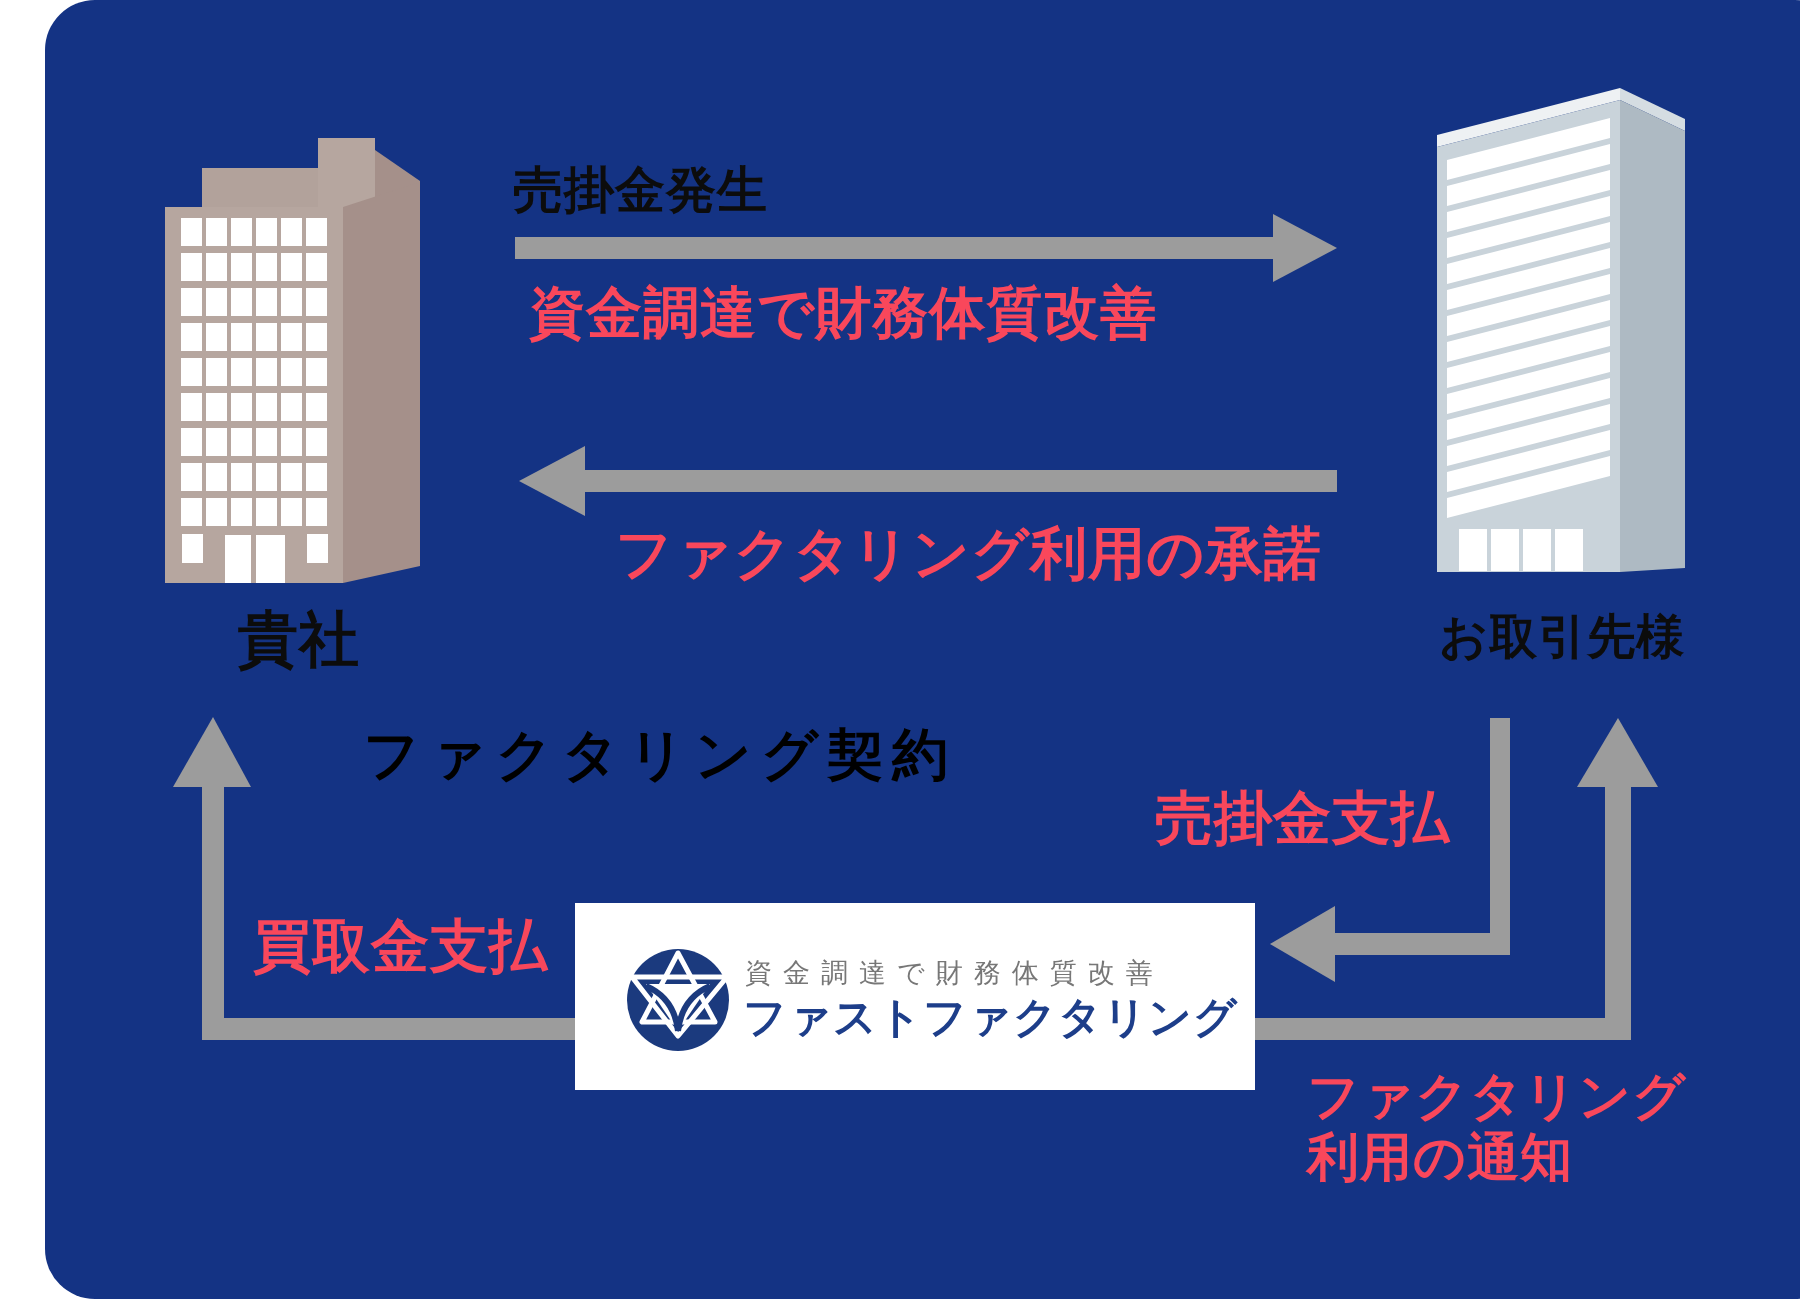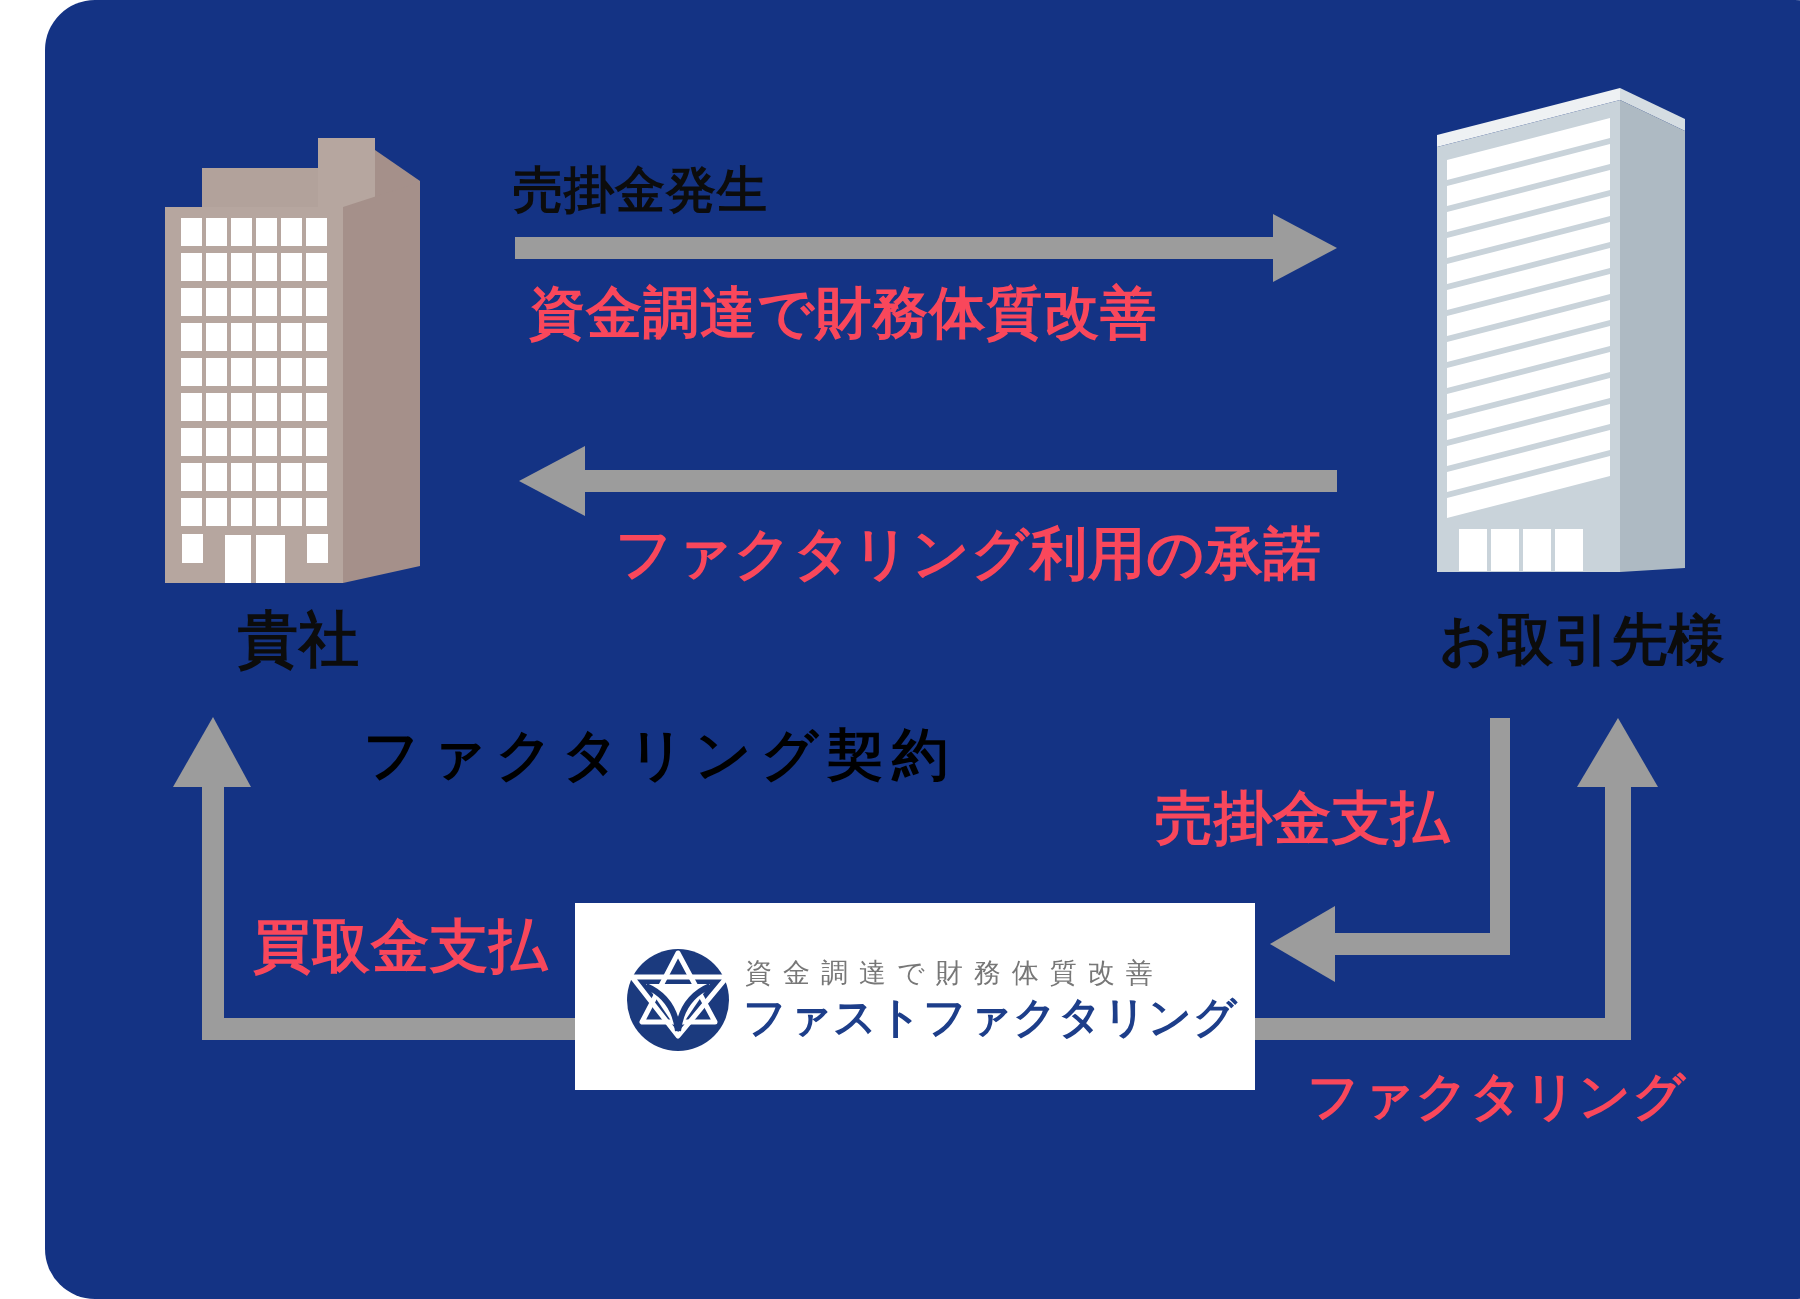--- a/index.html
+++ b/index.html
@@ -18,21 +18,21 @@
     font-weight:800;letter-spacing:1px;
   }
   .black{color:#0c0c0c;font-weight:900;}
   .red{color:#f9475b;}
   .white{color:#000000;text-align:right;}
   .lbl-sales-occur{left:468px;top:164px;font-size:50px;}
   .lbl-notice-top{left:484px;top:284px;font-size:56px;}
   .lbl-consent{left:570px;top:524px;font-size:57px;}
   .lbl-contract{left:318px;top:726px;font-size:56px;letter-spacing:9px;}
   .lbl-your-company{left:193px;top:608px;font-size:60px;}
-  .lbl-client{left:1394px;top:611px;font-size:56px;}
+  .lbl-client{left:1394px;top:611px;font-size:48px;}
   .lbl-receivable-pay{left:1110px;top:788px;font-size:58px;}
   .lbl-purchase-pay{left:208px;top:916px;font-size:58px;}
   .lbl-notice-bottom{left:1262px;top:1066px;font-size:52px;line-height:1.17;}
   #logo-box{
     position:absolute;left:530px;top:903px;width:680px;height:187px;
     background:#ffffff;
     text-align:center;
   }
   #logo-emblem{position:absolute;left:48px;top:41px;}
   .logo-tagline{
@@ -133,20 +133,21 @@
   <div class="lbl black lbl-your-company">貴社</div>
 
   <div class="lbl black lbl-client">お取引先様</div>
 
   <div class="lbl red lbl-receivable-pay">売掛金支払</div>
 
   <div class="lbl red lbl-purchase-pay">買取金支払</div>
 
   <div class="lbl red lbl-notice-bottom">
     <div>ファクタリング</div>
+    <div>利用の通知</div>
   </div>
 
   <div id="logo-box">
     <svg id="logo-emblem" width="110" height="110" viewBox="0 0 110 110">
       <circle cx="55" cy="56" r="51" fill="#1b3a7e"></circle>
       <polygon points="55,9 19,78 92,78" fill="none" stroke="#ffffff" stroke-width="5" stroke-linejoin="round"></polygon>
       <polygon points="9,33 104,33 55,92" fill="none" stroke="#ffffff" stroke-width="5" stroke-linejoin="round"></polygon>
       <polygon points="23,40 87,40 55,87" fill="#ffffff"></polygon>
       <path d="M55,87 C52,61 37,48 23,42" fill="none" stroke="#1b3a7e" stroke-width="6"></path>
       <path d="M55,87 C58,61 73,48 87,42" fill="none" stroke="#1b3a7e" stroke-width="6"></path>

